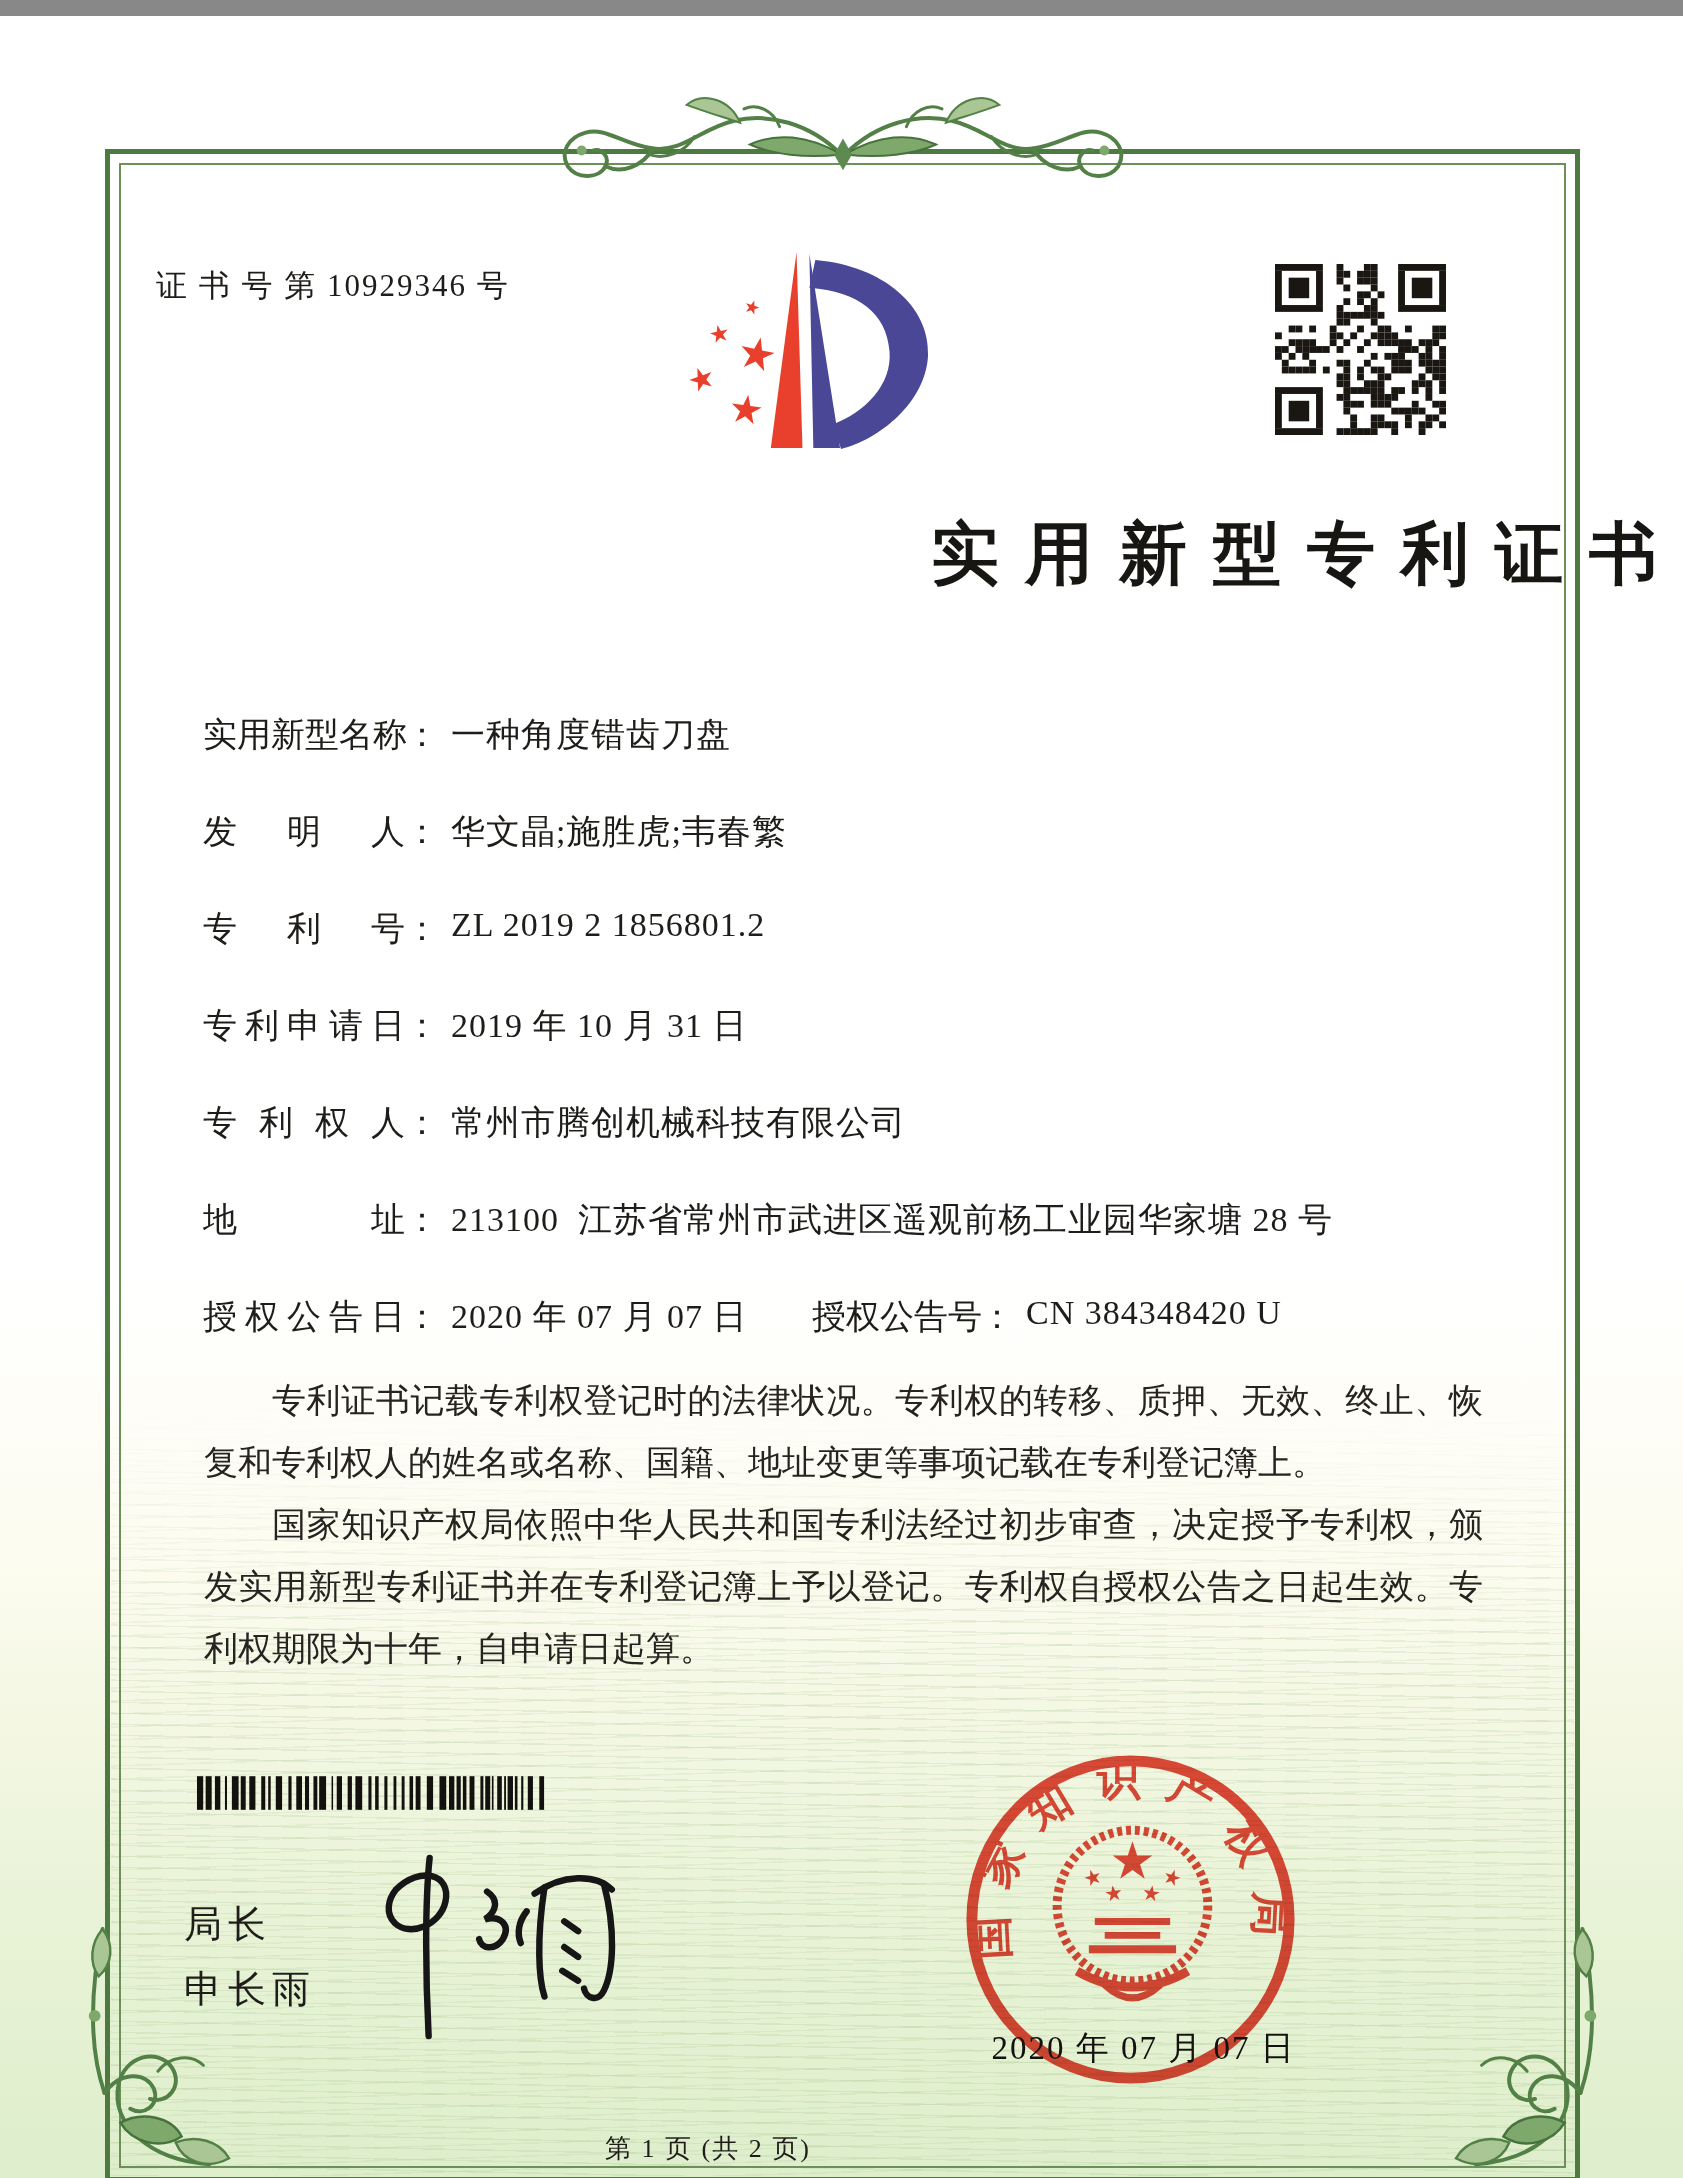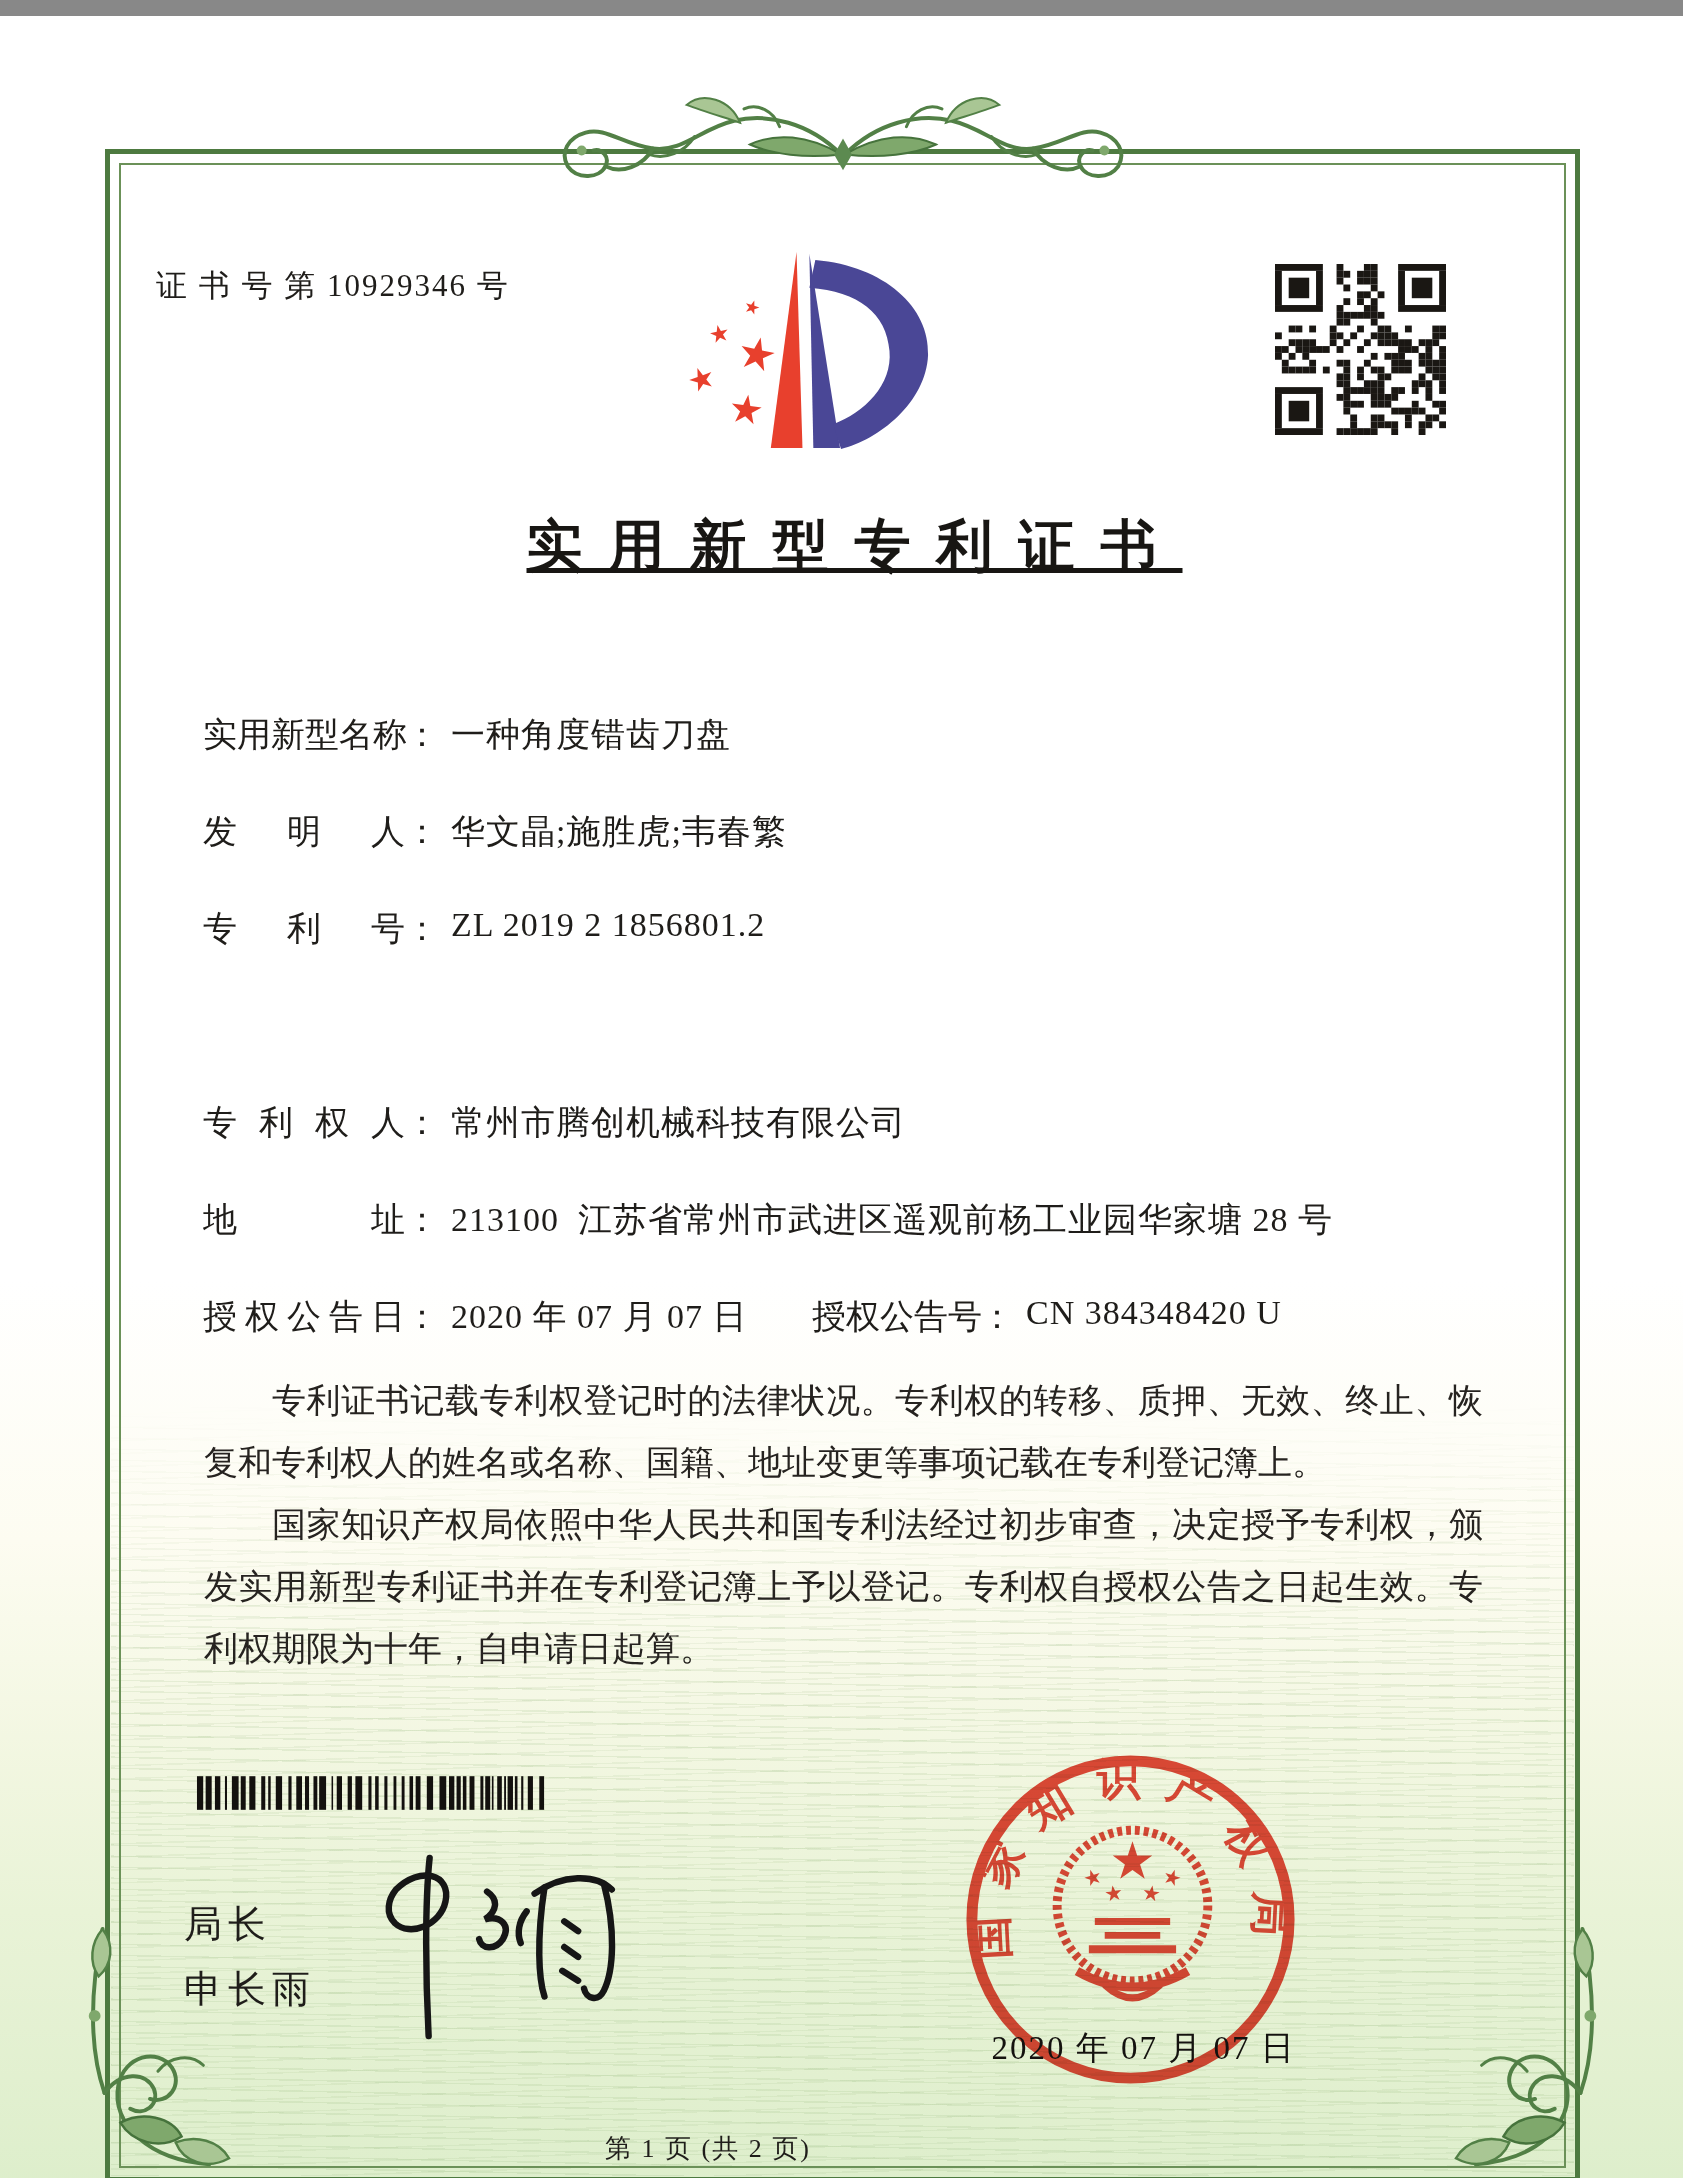--- a/index.html
+++ b/index.html
@@ -15,22 +15,22 @@
       repeating-linear-gradient(-1.8deg, rgba(130,170,105,.10) 0 1.5px, transparent 1.5px 13px);
     -webkit-mask-image:linear-gradient(transparent,#000 32%);
     mask-image:linear-gradient(transparent,#000 32%);
   }
   .frame-outer{position:absolute; left:105px; top:133px; right:103px; bottom:12px; border:5px solid #4d7a40;}
   .frame-inner{position:absolute; left:119px; top:147px; right:117px; bottom:26px; border:2px solid #6b9158;}
   .cert-no{position:absolute; left:156px; top:249px; font-size:31px; letter-spacing:2px; white-space:pre-wrap;}
   .logo{position:absolute; left:665px; top:228px; width:269px; height:216px;}
   .qr{position:absolute; left:1275px; top:248px; width:171px; height:171px; background:#fff;}
   .title{
-    position:absolute; left:0; right:0; top:493px; text-align:center;
-    font-size:56px; font-weight:700; letter-spacing:26px; text-indent:26px; color:#181613;text-decoration:underline;
+    position:absolute; left:0; right:0; top:493px; text-align:right;
+    font-size:68px; font-weight:700; letter-spacing:26px; text-indent:26px; color:#181613;
   }
   .frow{position:absolute; left:203px; right:158px; font-size:34px; white-space:nowrap;}
   .flabel{display:inline-block; width:202px; text-align:justify; text-align-last:justify; vertical-align:top;}
   .fcolon{display:inline-block; vertical-align:top;}
   .fvalue{margin-left:12px; white-space:pre-wrap; letter-spacing:1px;}
   .grant-right{position:absolute; left:609px; top:0; white-space:nowrap;}
   .grant-right .flabel{width:168px;}
   .paras{position:absolute; left:204px; width:1279px; top:1354px; font-size:34px; line-height:62px; text-align:justify; color:#262320;}
   .paras p{margin:0; text-indent:2em;}
   .barcode{position:absolute; left:195px; top:1760px; width:354px; height:36px;}
@@ -306,20 +306,23 @@
 
   <div class="frow" style="top:793px">
     <span class="flabel">发明人</span><span class="fcolon">：</span><span class="fvalue">华文晶;施胜虎;韦春繁</span>
   </div>
   <div class="frow" style="top:696px">
     <span class="flabel">实用新型名称</span><span class="fcolon">：</span><span class="fvalue">一种角度错齿刀盘</span>
   </div>
   <div class="frow" style="top:890px">
     <span class="flabel">专利号</span><span class="fcolon">：</span><span class="fvalue">ZL 2019 2 1856801.2</span>
   </div>
+  <div class="frow" style="top:987px">
+    <span class="flabel">专利申请日</span><span class="fcolon">：</span><span class="fvalue">2019 年 10 月 31 日</span>
+  </div>
   <div class="frow" style="top:1084px">
     <span class="flabel">专利权人</span><span class="fcolon">：</span><span class="fvalue">常州市腾创机械科技有限公司</span>
   </div>
   <div class="frow" style="top:1181px">
     <span class="flabel">地址</span><span class="fcolon">：</span><span class="fvalue">213100  江苏省常州市武进区遥观前杨工业园华家塘 28 号</span>
   </div>
   <div class="frow" style="top:1278px">
     <span class="flabel">授权公告日</span><span class="fcolon">：</span><span class="fvalue">2020 年 07 月 07 日</span>
     <span class="grant-right">
       <span class="flabel">授权公告号</span><span class="fcolon">：</span><span class="fvalue">CN 384348420 U</span>

